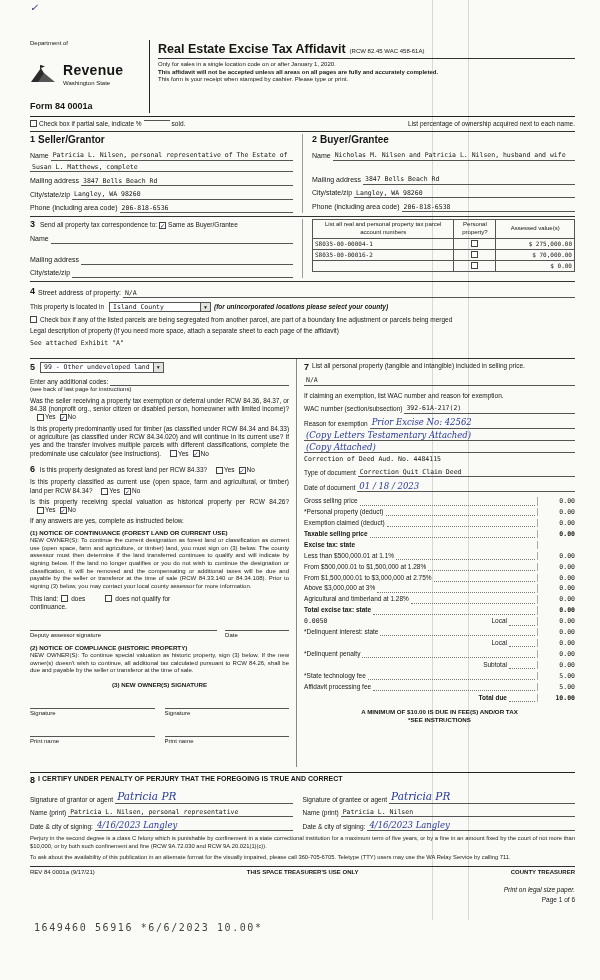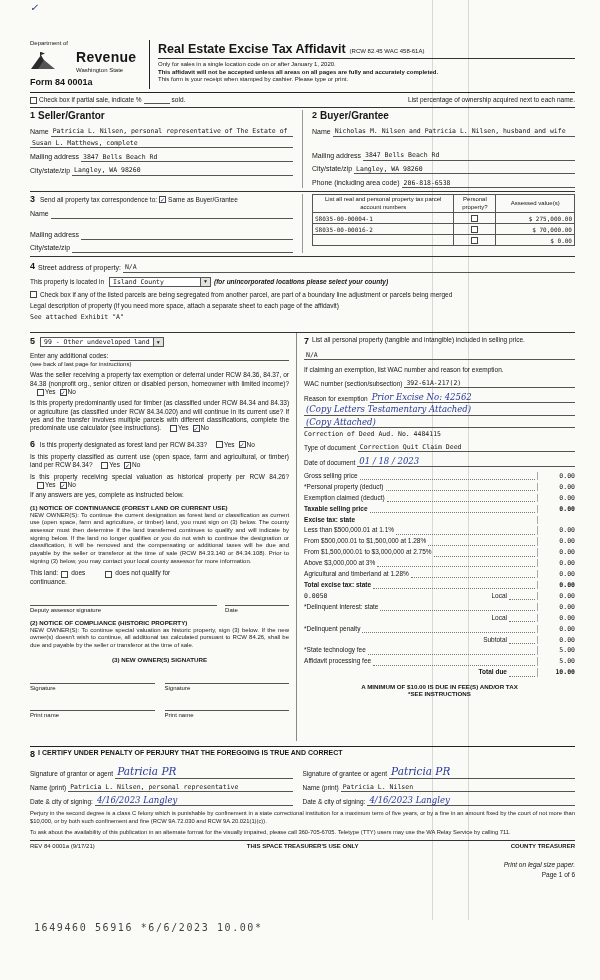--- a/index.html
+++ b/index.html
@@ -5,32 +5,32 @@
   * { box-sizing:border-box; margin:0; padding:0; }
   body { background:#d8d8d4; font-family:"Liberation Sans", sans-serif; }
   .page { position:relative; width:600px; height:980px; background:#fafaf7; margin:0 auto; overflow:hidden; color:#161616; }
   .doc { position:absolute; left:30px; top:40px; width:545px; font-size:7px; line-height:1.28; }
   .scanline { position:absolute; top:0; bottom:60px; width:1px; background:rgba(60,60,60,.18); }
   .b{font-weight:700} .i{font-style:italic} .ctr{text-align:center} .rt{text-align:right}
   .f6{font-size:6px} .f65{font-size:6.5px} .f8{font-size:10px} .f9{font-size:9px} .f12{font-size:12.5px}
   .mono{font-family:"DejaVu Sans Mono", monospace; font-size:6.5px;}
   .hand{font-family:"DejaVu Serif", serif; font-style:italic; color:#26379b; font-size:8.5px; line-height:1.1;}
   .hand.big{font-size:10.5px;}
-  .row{display:flex; align-items:flex-end;}
+  .row{display:flex; align-items:flex-start;}
   .vtop{align-items:flex-start;}
   .grow{flex:1}
   .ul{border-bottom:1px solid #555;}
   .cb{display:inline-block; width:7px; height:7px; border:1px solid #444; line-height:6px; font-size:6px; text-align:center; vertical-align:middle; background:#fff; flex:none; color:#14205e;}
   .secnum{font-weight:700; font-size:9px; margin-right:3px; flex:none;}
   .select{display:inline-flex; align-items:stretch; border:1px solid #555; background:#fff; margin-left:2px;}
   .select .sval{padding:0 3px; min-width:90px;}
   .select .dd{border-left:1px solid #555; background:#e2e2de; font-size:5px; display:flex; align-items:center; padding:0 2px; color:#222;}
   .hdr{display:flex; gap:8px;}
   .logoblk{width:120px; flex:none; border-right:1.5px solid #222; padding-right:6px;}
-  .brandrow{display:flex; align-items:center; gap:20px; margin:1px 0;}
+  .brandrow{display:flex; align-items:center; gap:7px; margin:14px 0;}
   .brand{font-weight:700; font-size:14px; letter-spacing:.3px;}
   .titleblk{flex:1; padding-top:1px;}
   .titlerow{border-bottom:1px solid #333; padding-bottom:1px; margin-bottom:2px; display:flex; align-items:baseline; gap:4px;}
   .partial{border-top:1.5px solid #222; margin-top:3px; padding-top:3px; font-size:6.5px; gap:2px;}
   .twocol{display:flex; border-top:1px solid #333; margin-top:3px; padding-top:2px;}
   .twocol > .col{flex:1;}
   .twocol > .col:first-child{padding-right:9px; border-right:1px solid #999;}
   .twocol > .col:last-child{padding-left:9px;}
   .fld{display:flex; align-items:flex-end; margin-top:4.5px;}
   .fld .lab{flex:none; margin-right:2px; white-space:nowrap;}
@@ -122,20 +122,24 @@
           </div>
         <div class="ul mono" style="padding:0 2px; margin-top:2px;">Susan L. Matthews, complete</div>
         <div class="fld">
             <span class="lab">Mailing address</span>
             <span class="val mono">3847 Bells Beach Rd</span>
           </div>
         <div class="fld">
             <span class="lab">City/state/zip</span>
             <span class="val mono">Langley, WA 98260</span>
           </div>
+        <div class="fld">
+            <span class="lab">Phone (including area code)</span>
+            <span class="val mono">206-818-6536</span>
+          </div>
       </div>
       <div class="col">
         <div class="row vtop">
             <span class="secnum">2</span>
             <span class="b f8">Buyer/Grantee</span>
           </div>
         <div class="fld">
             <span class="lab">Name</span>
             <span class="val mono">Nicholas M. Nilsen and Patricia L. Nilsen, husband and wife</span>
           </div>

